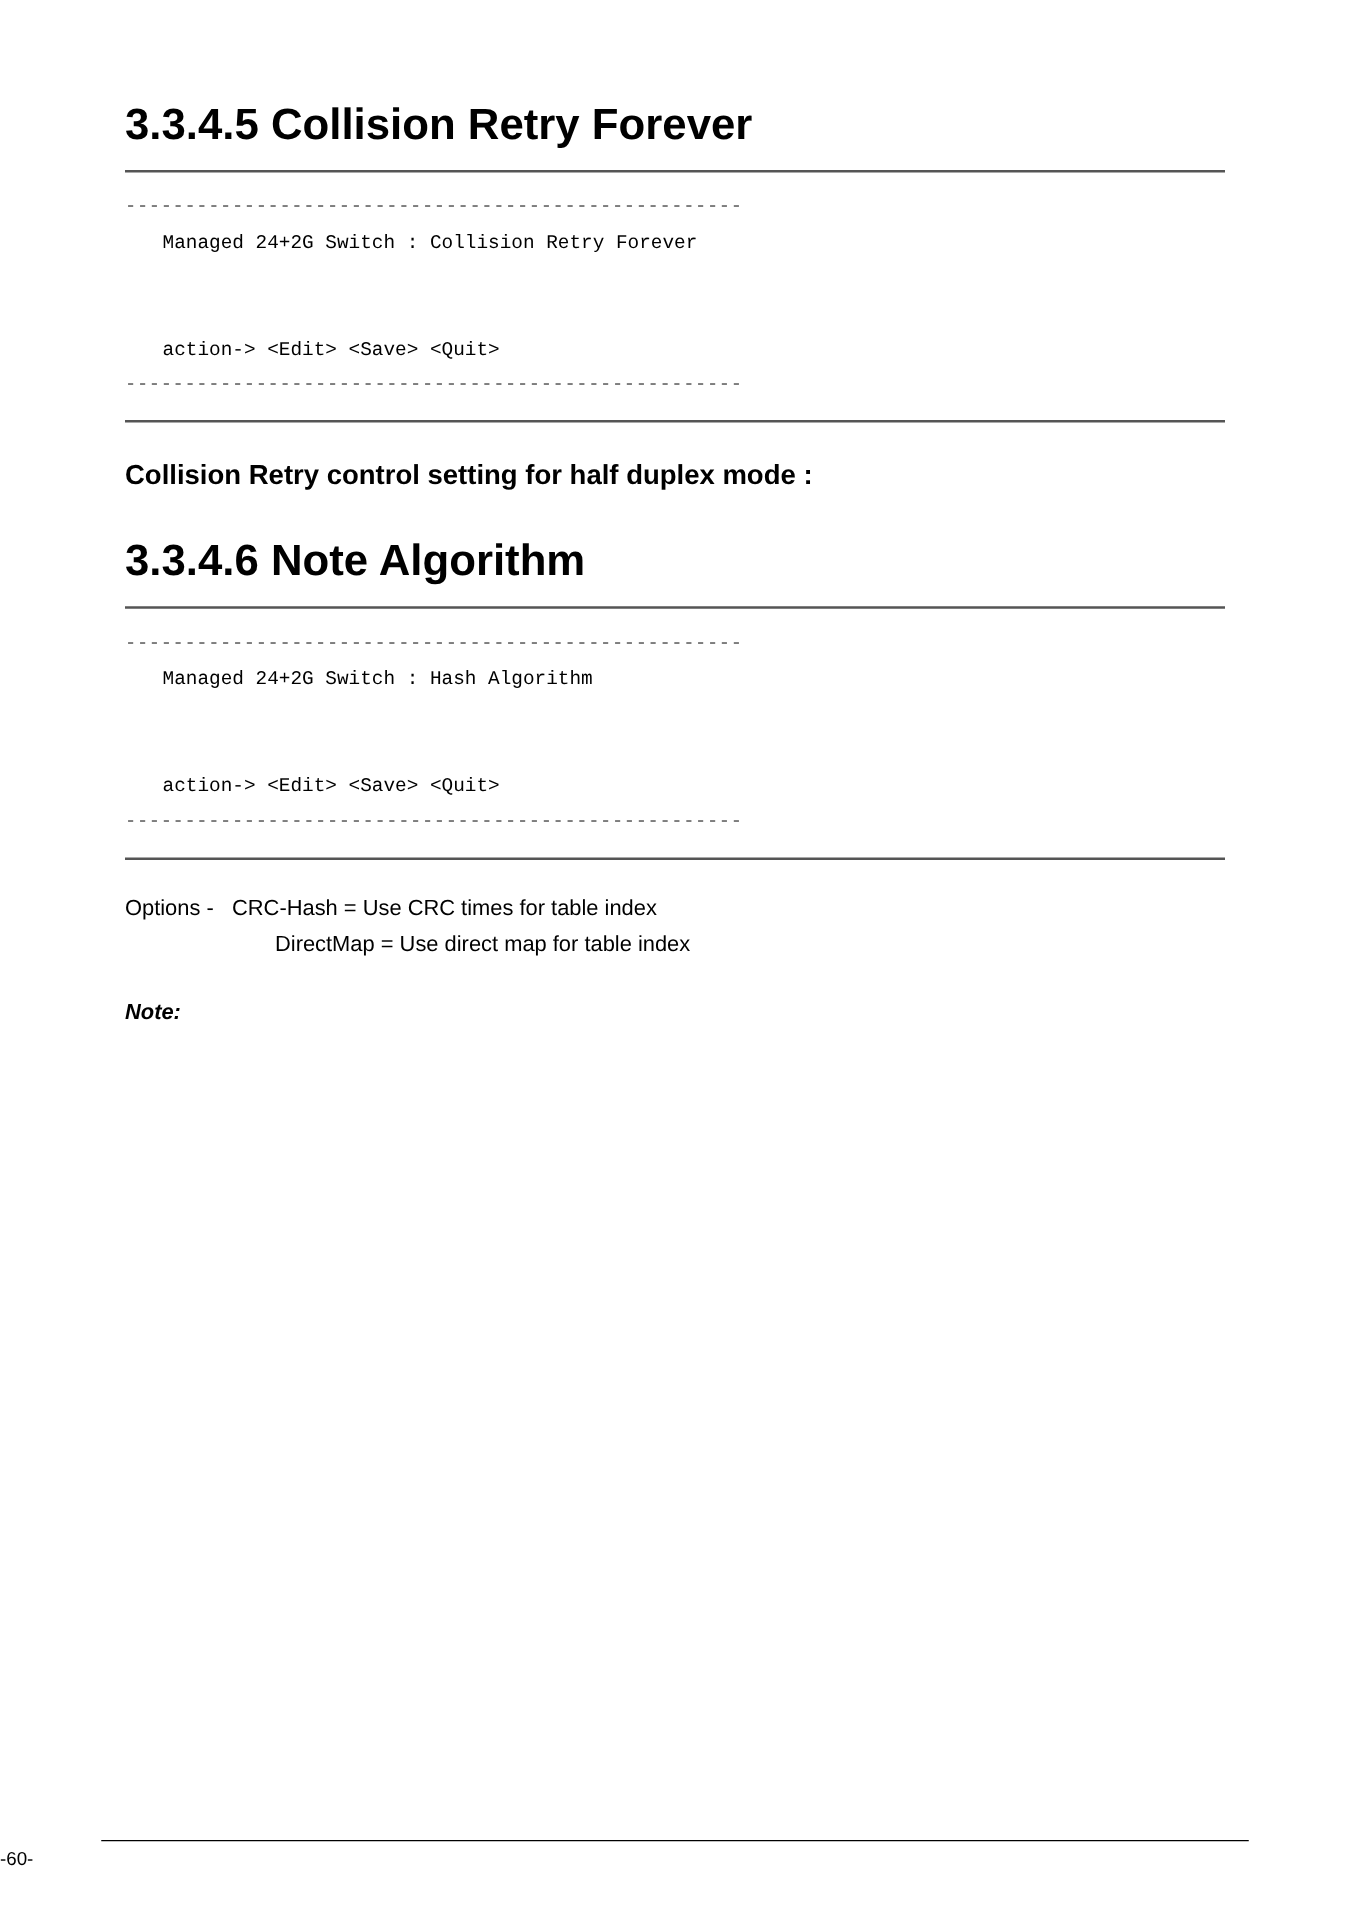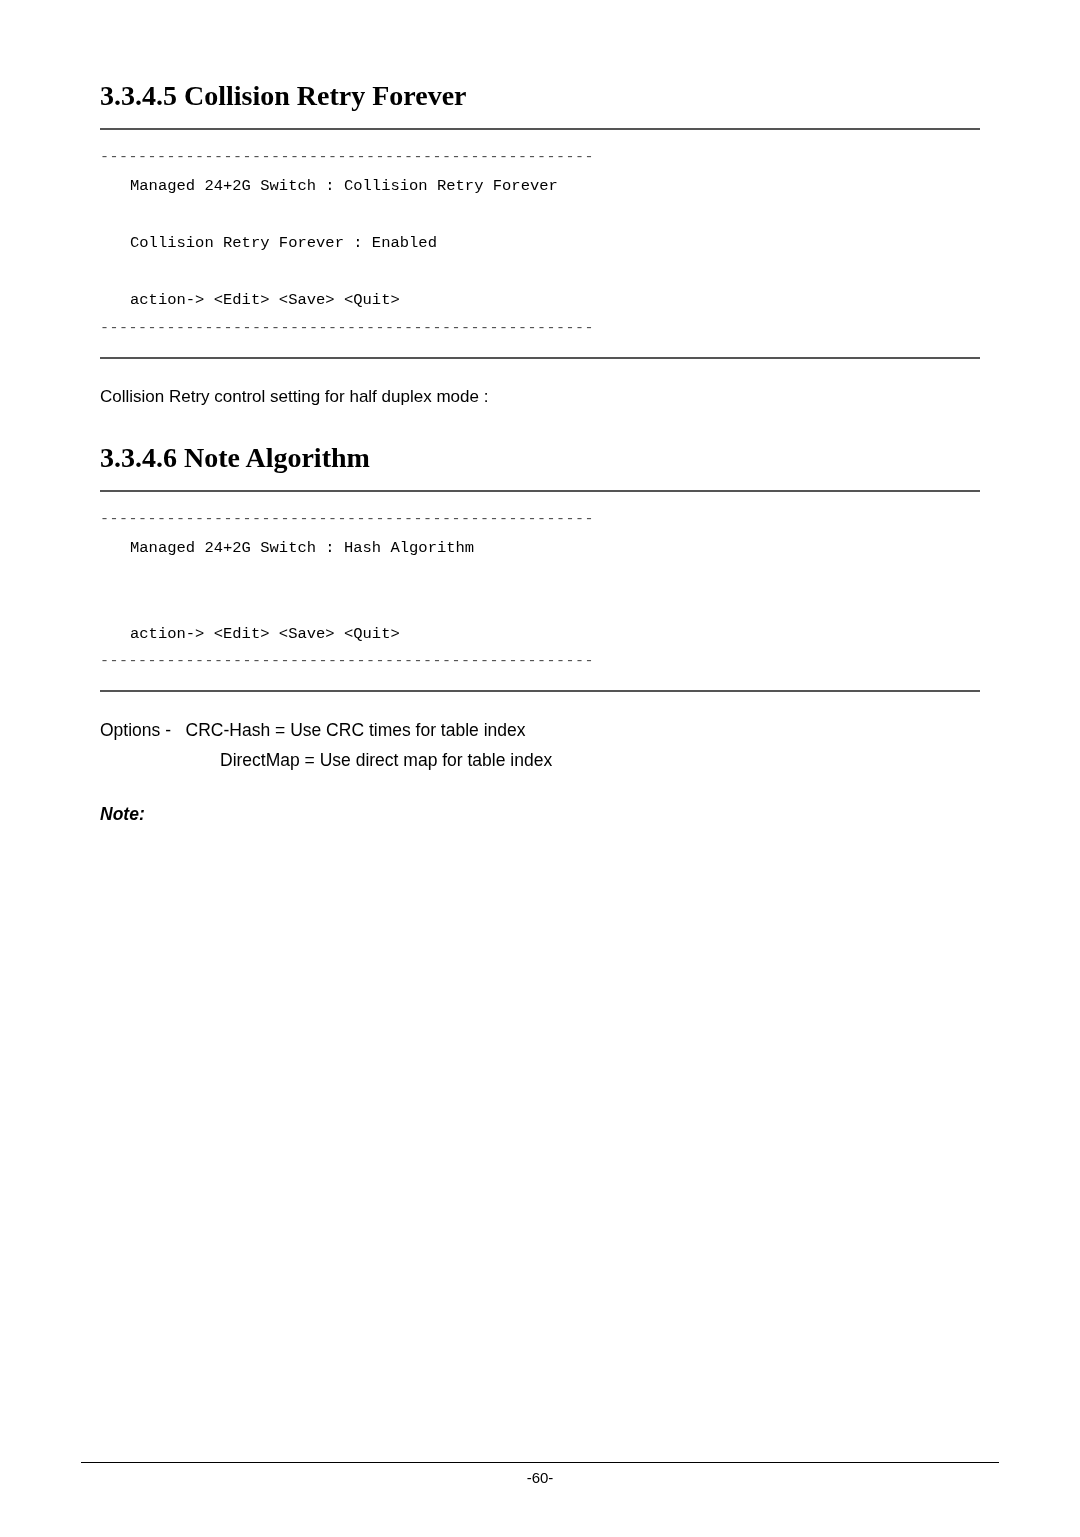--- a/index.html
+++ b/index.html
@@ -17,48 +17,49 @@
       position: relative;
     }
 
     .page {
       padding: 80px 100px 80px 100px;
       min-height: 1537px;
       position: relative;
     }
 
     .section-heading {
-      font-family: Liberation Serif, serif;
+      font-family: Liberation Sans, sans-serif;
       font-weight: bold;
-      font-size: 28px;
+      font-size: 35px;
       margin-bottom: 16px;
       color: #000000;
     }
 
     .code-box {
       border-top: 2px solid #555555;
       border-bottom: 2px solid #555555;
       padding: 14px 0 14px 0;
       margin-bottom: 24px;
       font-family: 'Courier New', Courier, monospace;
       font-size: 15.5px;
       line-height: 1.85;
       color: #000000;
     }
 
     .code-box .code-line {
       padding-left: 30px;
     }
 
     .description-text {
-      font-size: 17px;
+      font-size: 22px;
       line-height: 1.6;
       margin-bottom: 16px;
       font-family: Arial, Helvetica, sans-serif;
       color: #000000;
+      font-weight: bold;
     }
 
     .options-block {
       font-size: 17.5px;
       line-height: 1.7;
       margin-bottom: 28px;
       font-family: Arial, Helvetica, sans-serif;
       color: #000000;
     }
 
@@ -80,24 +81,24 @@
       color: #000000;
       line-height: 1.6;
     }
 
     .section-gap {
       margin-bottom: 32px;
     }
 
     .page-footer {
       position: absolute;
-      bottom: 50px;
+      bottom: 40px;
       left: 0;
       right: 0;
-      text-align: center;
+      text-align: left;
     }
 
     .footer-line {
       border: none;
       border-top: 1px solid #000000;
       width: 85%;
       margin: 0 auto 6px auto;
     }
 
     .footer-page-num {
@@ -118,21 +119,20 @@
 
 <div class="page">
 
   <div class="section-gap">
     <h2 class="section-heading">3.3.4.5 Collision Retry Forever</h2>
 
     <div class="code-box">
       <div class="dashes">----------------------------------------------------</div>
       <div class="code-line">  Managed 24+2G Switch : Collision Retry Forever</div>
       <div class="code-line">&nbsp;</div>
-      <div class="code-line">  Collision Retry Forever : Enabled</div>
       <div class="code-line">&nbsp;</div>
       <div class="code-line">    action-&gt;    &lt;Edit&gt;    &lt;Save&gt;    &lt;Quit&gt;</div>
       <div class="dashes">----------------------------------------------------</div>
     </div>
 
     <p class="description-text">Collision Retry control setting for half duplex mode :</p>
 
   </div>
 
   <div class="section-gap">

